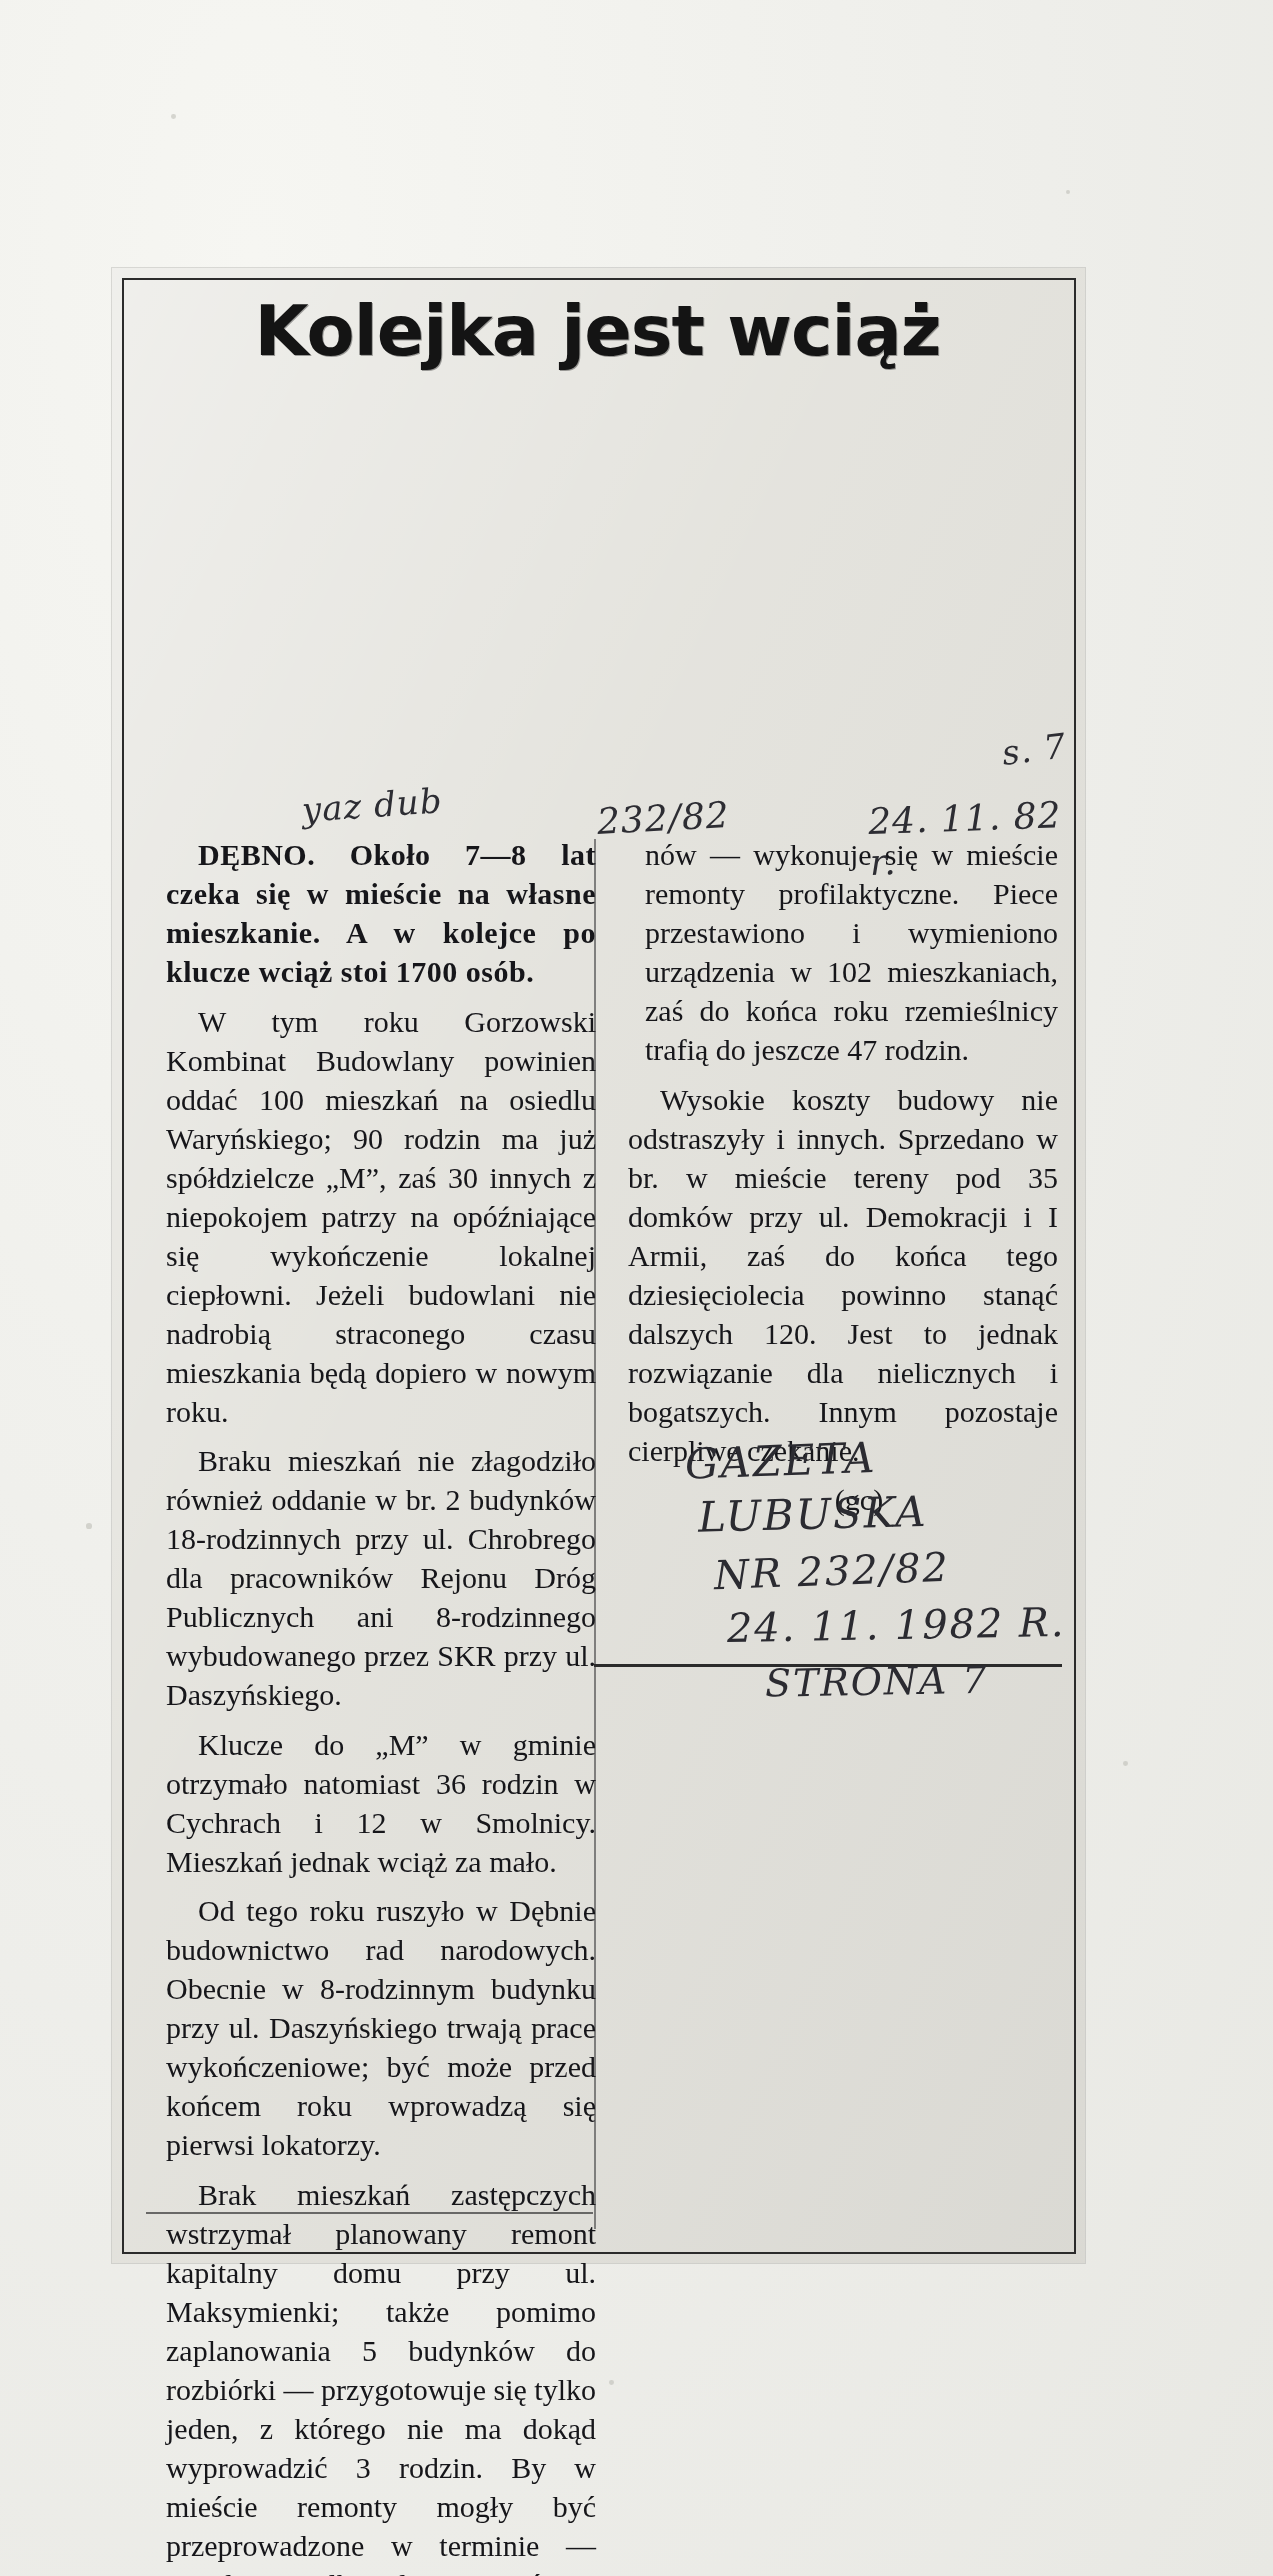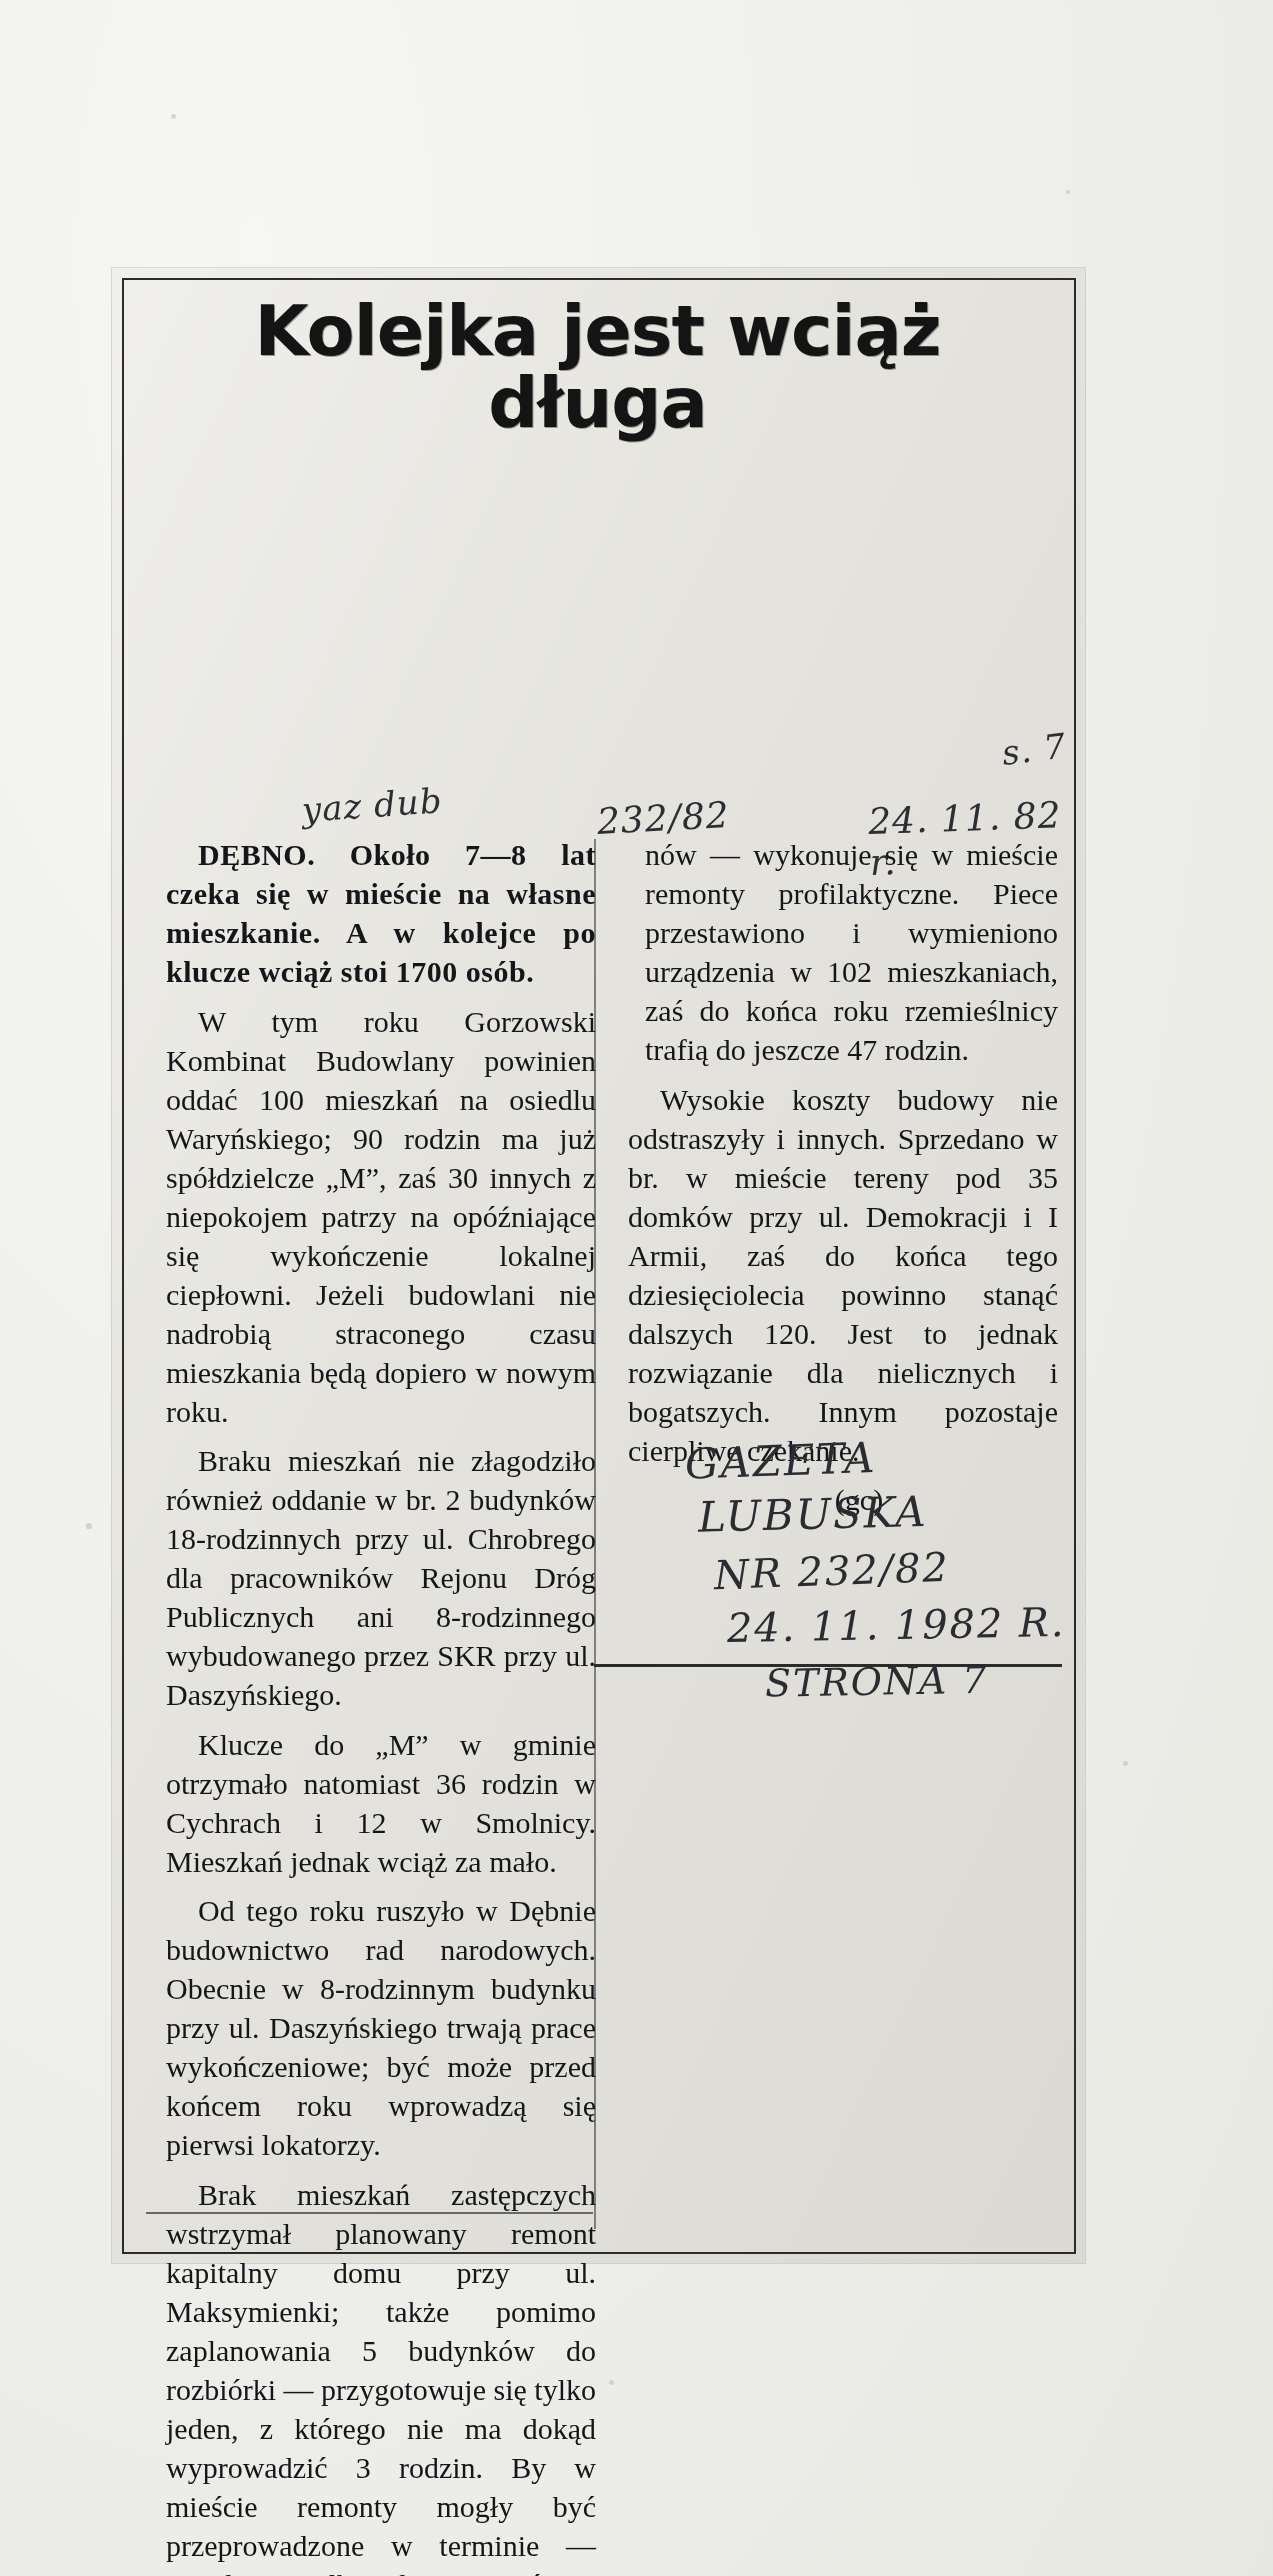--- a/index.html
+++ b/index.html
@@ -168,21 +168,20 @@
 </head>
 <body>
 
 <div id="page">
 
   <div id="clipping">
     <div class="frame-border"></div>
 
     <div id="headline">
       <span class="l1">Kolejka jest wciąż</span>
-      <span class="l2">długa</span>
     </div>
 
     <div class="hand" id="hw-yaz">yaz dub</div>
     <div class="hand" id="hw-nr1">232/82</div>
     <div class="hand" id="hw-date1">24. 11. 82 r.</div>
     <div class="hand" id="hw-s7">s. 7</div>
 
     <div id="col-rule"></div>
     <div id="right-bottom-rule"></div>
     <div id="left-bottom-rule"></div>

